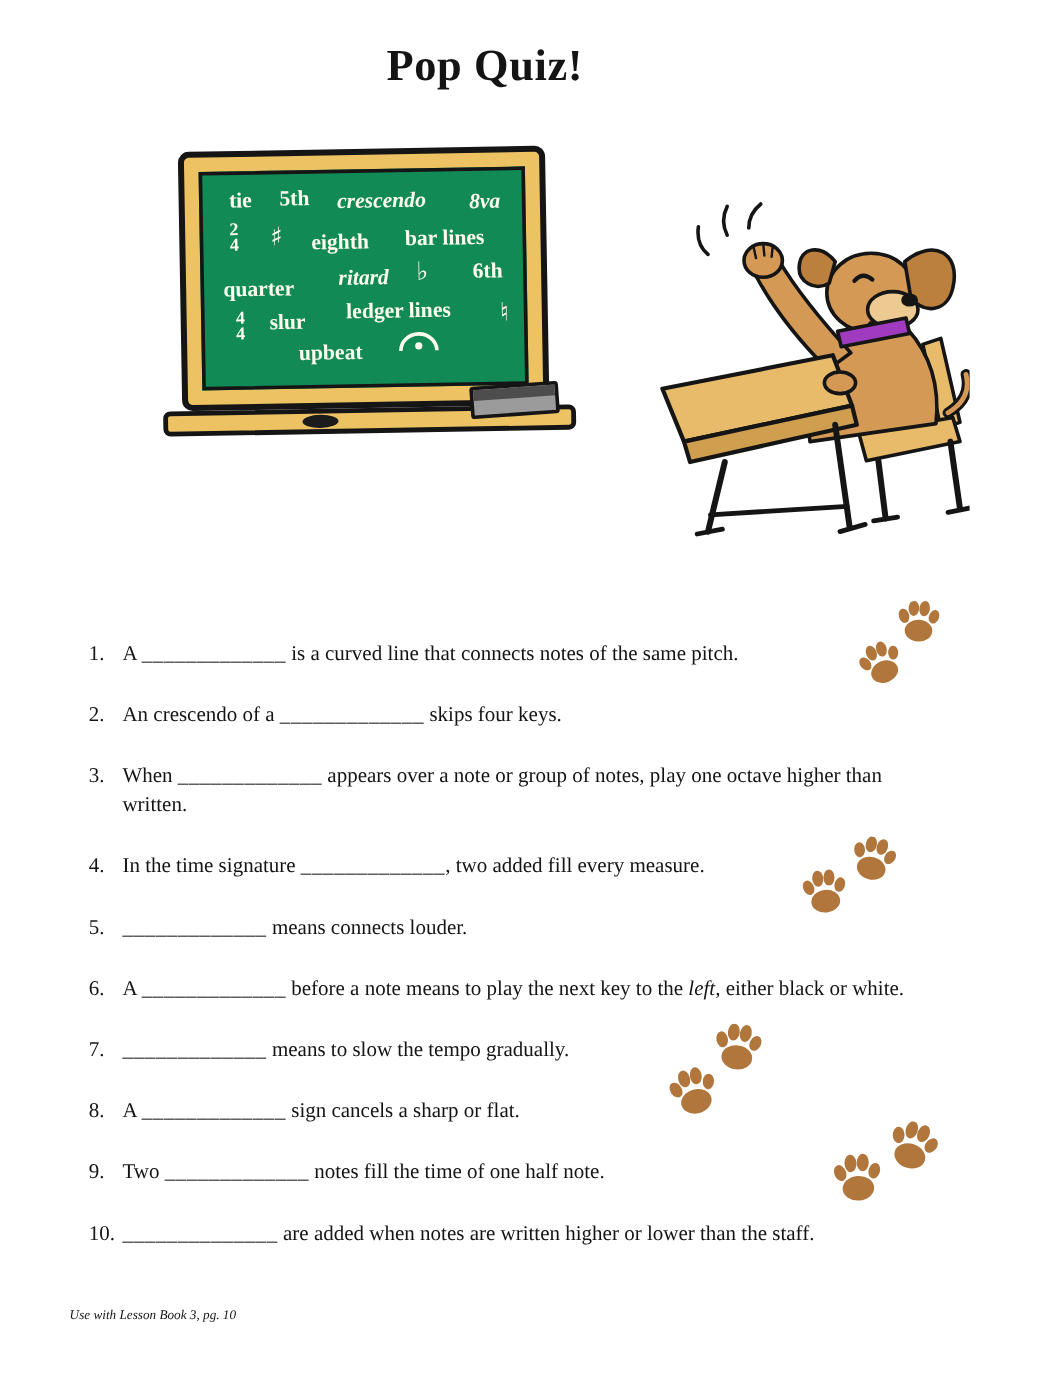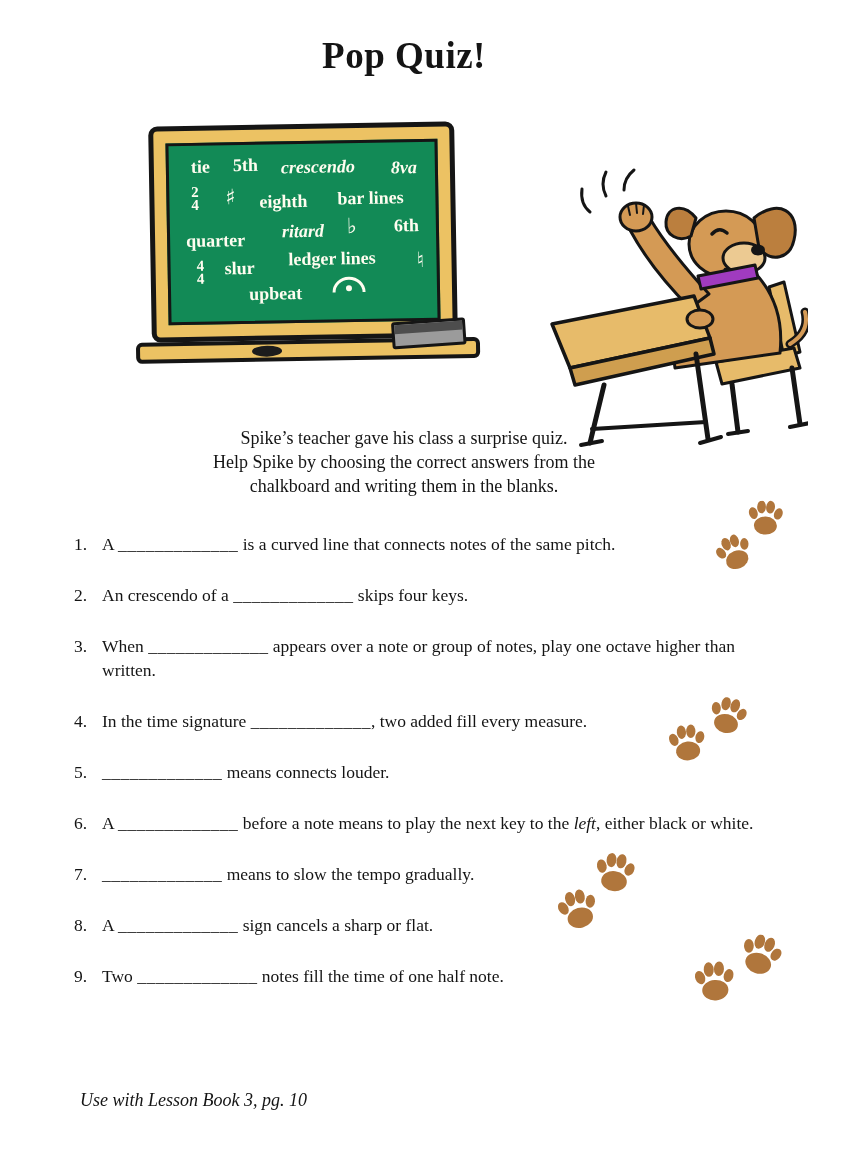--- a/index.html
+++ b/index.html
@@ -54,21 +54,21 @@
   .q:last-child { margin-bottom:0; }
   .qnum { flex:none; width:28px; }
   .qtext { flex:1; }
   .it { font-style:italic; }
   .blank { letter-spacing:0.5px;font-style:italic; }
 
   
   .paws { position:absolute; color:var(--paw-brown,#b0763c); }
 
   
-  .footer-note { position:absolute; left:80px; top:1090px; font-size:18px; font-style:italic; }
+  .footer-note { position:absolute; left:58px; top:1090px; font-size:11px; font-style:italic; }
   .page-num { position:absolute; left:0; top:1084px; width:100%; text-align:center; font-size:16px; }
 </style>
 </head>
 <body>
 
 <div class="page">
 
   <div class="title">Pop Quiz!</div>
 
   <div class="board-wrap">
@@ -165,25 +165,20 @@
       <path d="M56,229 L42,287" fill="none" stroke="#151515" stroke-width="5"></path>
       <path d="M148,198 L160,283" fill="none" stroke="#151515" stroke-width="5"></path>
       <path d="M44,273 L158,266" fill="none" stroke="#151515" stroke-width="4"></path>
       <path d="M33,289 L54,285" fill="none" stroke="#151515" stroke-width="4"></path>
       <path d="M152,287 L173,281" fill="none" stroke="#151515" stroke-width="4"></path>
     </g>
 
     <ellipse cx="152" cy="163" rx="13" ry="9" fill="#d49a55" stroke="#151515" stroke-width="3"></ellipse>
   </svg>
 
-  <div class="instructions">
-    <div>Spike’s teacher gave his class a surprise quiz.</div>
-    <div>Help Spike by choosing the correct answers from the</div>
-    <div>chalkboard and writing them in the blanks.</div>
-  </div>
 
   <div class="questions">
       <div class="q">
         <span class="qnum">1.</span>
         <span class="qtext"><span>A </span><span class="blank">_____________</span><span> is a curved line that connects notes of the same pitch.</span></span>
       </div>
       <div class="q">
         <span class="qnum">2.</span>
         <span class="qtext"><span>An crescendo of a </span><span class="blank">_____________</span><span> skips four keys.</span></span>
       </div>
@@ -207,20 +202,24 @@
         <span class="qnum">7.</span>
         <span class="qtext"><span class="blank">_____________</span><span> means to slow the tempo gradually.</span></span>
       </div>
       <div class="q">
         <span class="qnum">8.</span>
         <span class="qtext"><span>A </span><span class="blank">_____________</span><span> sign cancels a sharp or flat.</span></span>
       </div>
       <div class="q">
         <span class="qnum">9.</span>
         <span class="qtext"><span>Two </span><span class="blank">_____________</span><span> notes fill the time of one half note.</span></span>
+      </div>
+      <div class="q">
+        <span class="qnum">10.</span>
+        <span class="qtext"><span class="blank">______________</span><span> are added when notes are written higher or lower than the staff.</span></span>
       </div>
     </div>
 
   <svg style="position:absolute;width:0;height:0" aria-hidden="true">
     <defs>
       <g id="paw-shape" fill="currentColor">
         <ellipse cx="17" cy="25" rx="11.5" ry="9"></ellipse>
         <ellipse cx="4.5" cy="13" rx="4.3" ry="6" transform="rotate(-18 4.5 13)"></ellipse>
         <ellipse cx="12.5" cy="6.5" rx="4.4" ry="6.4"></ellipse>
         <ellipse cx="21.5" cy="6.5" rx="4.4" ry="6.4" transform="rotate(6 21.5 6.5)"></ellipse>

